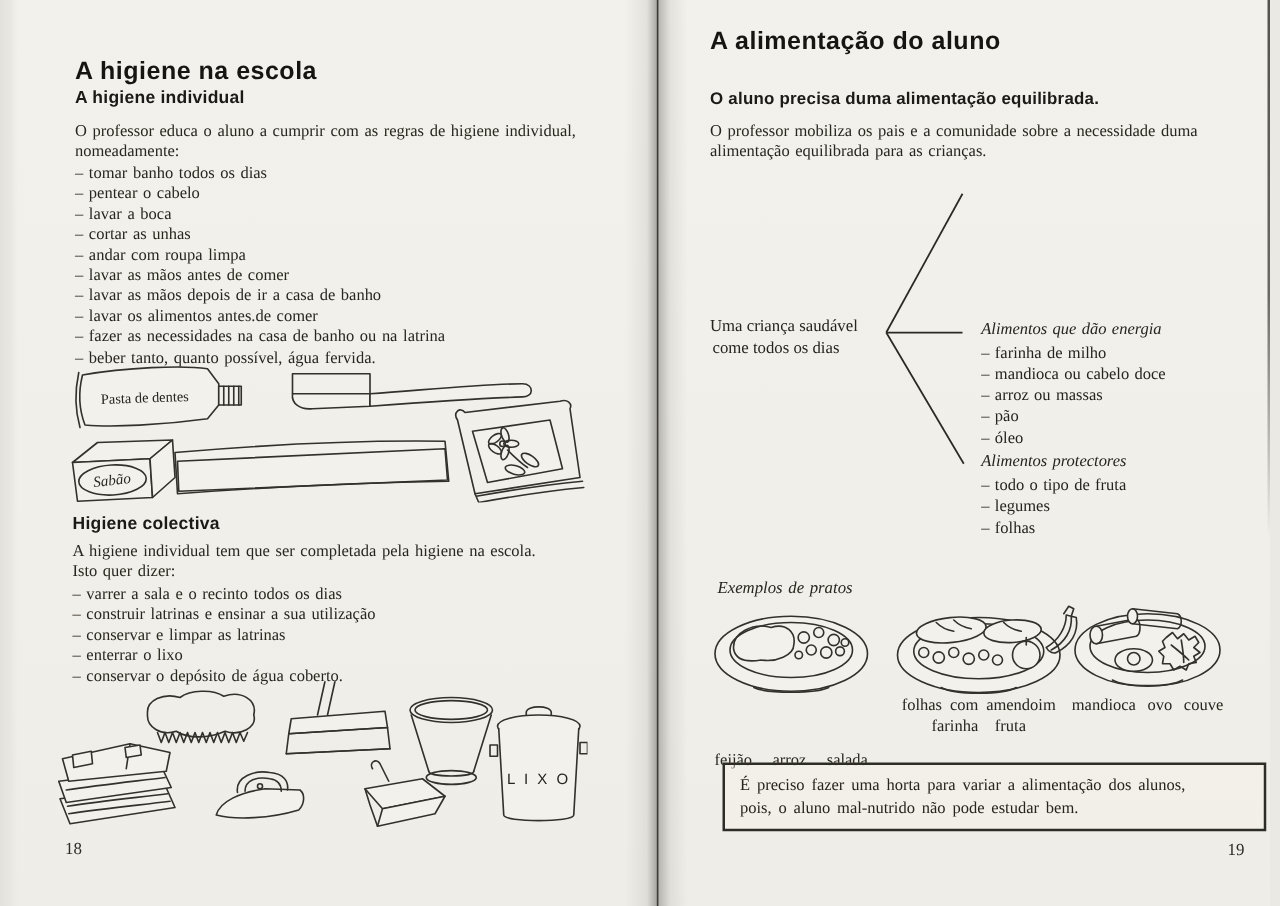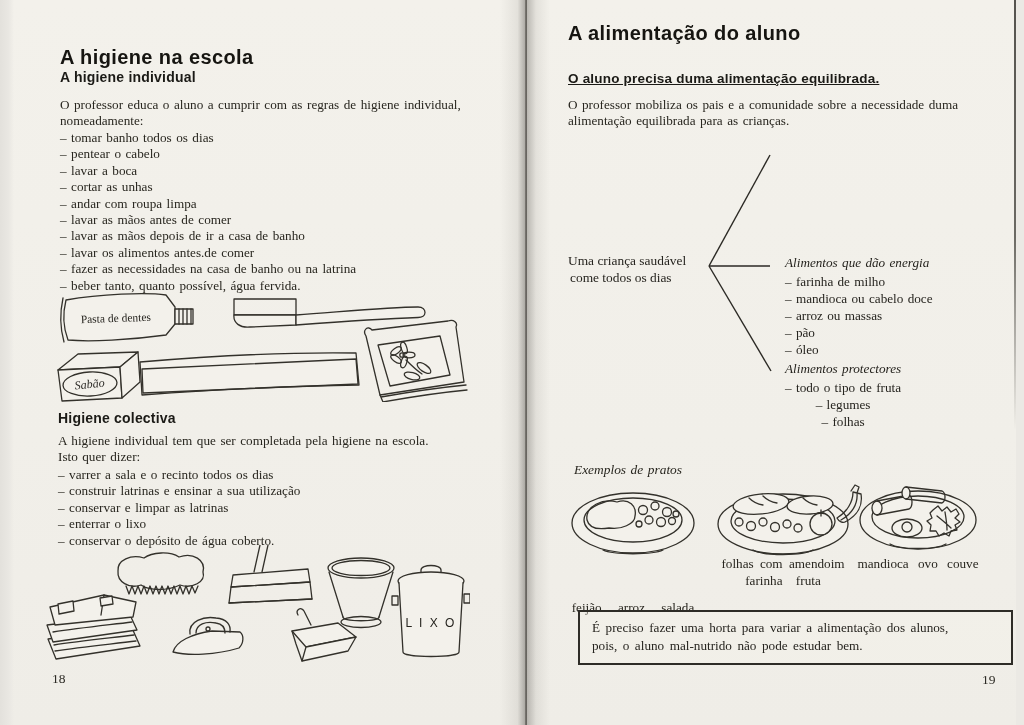--- a/index.html
+++ b/index.html
@@ -202,21 +202,21 @@
       <text x="391" y="82" text-anchor="middle" font-size="12" font-family="Liberation Sans,sans-serif" letter-spacing="2" fill="#26241f">L I X O</text>
     </g>
   </svg>
 
   <div class="abs pgnum" style="left:52px;top:671px;">18</div>
 
   <div class="gutter"></div>
 
   <div class="abs h1" style="left:568px;top:22px;">A alimentação do aluno</div>
 
-  <div class="abs h2" style="left:568px;top:71px;font-size:13.5px;text-decoration:underline;">O aluno precisa duma alimentação equilibrada.</div>
+  <div class="abs h2" style="left:568px;top:71px;font-size:13.5px;">O aluno precisa duma alimentação equilibrada.</div>
 
   <div class="abs body-text" style="left:568px;top:97px;">
     <div>O professor mobiliza os pais e a comunidade sobre a necessidade duma</div>
     <div>alimentação equilibrada para as crianças.</div>
   </div>
 
   <div class="diagram">
     <svg width="478" height="306" viewBox="0 0 478 306">
       <path d="M169,126 L230,15" stroke="#2b2924" stroke-width="1.4" fill="none"></path>
       <path d="M169,126 L230,126" stroke="#2b2924" stroke-width="1.4" fill="none"></path>
@@ -227,21 +227,21 @@
       <div style="padding-left:2px;">come todos os dias</div>
     </div>
     <div class="dg" style="top:114px;">
       <div class="dg-title">Alimentos que dão energia</div>
       <div>– farinha de milho</div>
       <div>– mandioca ou cabelo doce</div>
       <div>– arroz ou massas</div>
       <div>– pão</div>
       <div>– óleo</div>
     </div>
-    <div class="dg" style="top:220px;text-align:center;">
+    <div class="dg" style="top:220px;">
       <div class="dg-title">Alimentos protectores</div>
       <div>– todo o tipo de fruta</div>
       <div>– legumes</div>
       <div>– folhas</div>
     </div>
   </div>
 
   <div class="abs body-text italic" style="left:574px;top:452px;font-size:13.4px;margin-top:10px;">Exemplos de pratos</div>
 
   <svg class="abs art" style="left:565px;top:478px;" width="420" height="86" viewBox="0 0 420 86">

